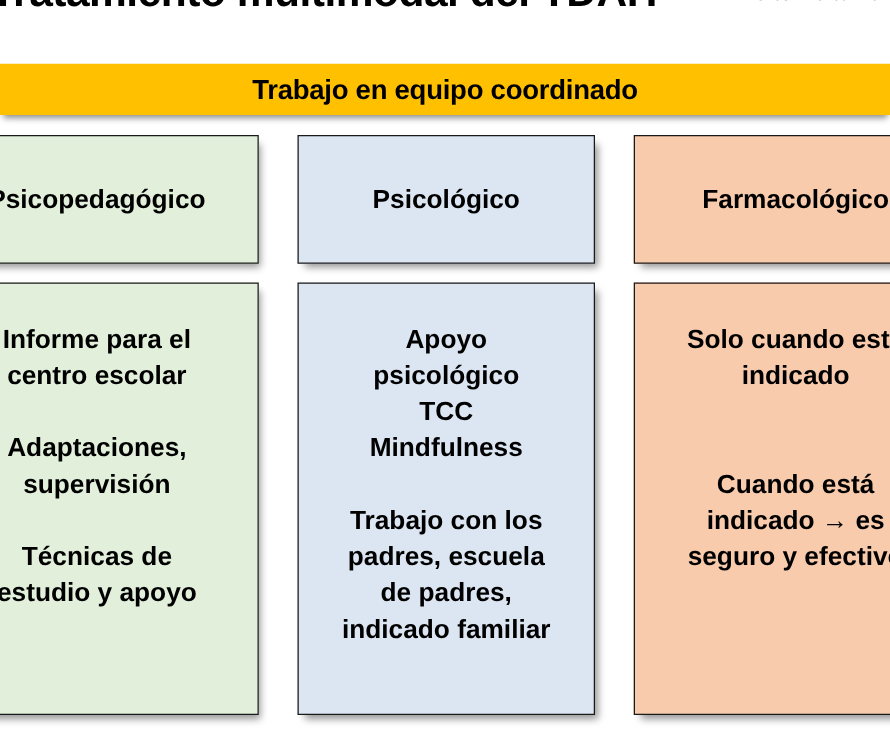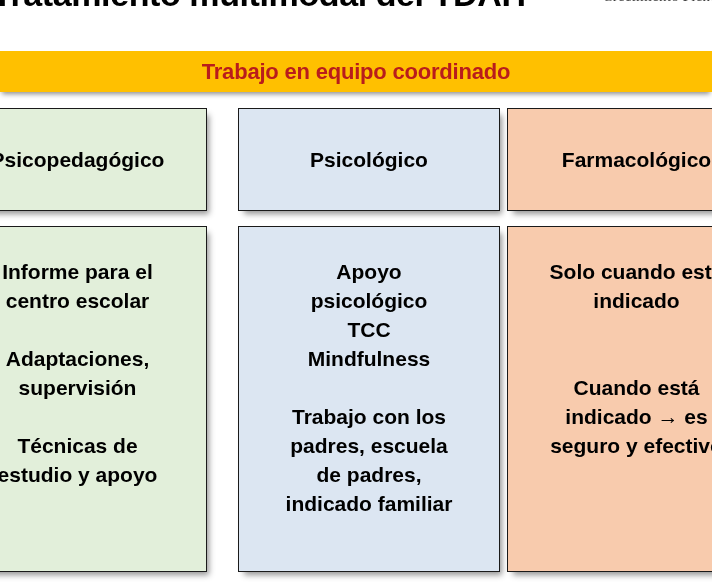--- a/index.html
+++ b/index.html
@@ -63,21 +63,21 @@
     height: 41px;
     background: #ffc000;
     display: flex;
     align-items: center;
     justify-content: center;
     box-shadow: 0 4px 5px -2px rgba(0,0,0,0.45);
   }
   #team-banner-label {
     font-size: 22px;
     font-weight: bold;
-    color: #b91c1c;
+    color: #000000;
     letter-spacing: -0.2px;
     white-space: nowrap;
     text-align: right;
   }
 
   
   .col {
     position: absolute;
   }
   .col-left   { left: -52px; width: 259px; }
@@ -118,21 +118,21 @@
     padding-top: 30px;
     font-size: 21px;
     font-weight: bold;
     line-height: 29px;
     color: #000000;
     text-align: center;
     white-space: pre-line;
   }
 
   .col-left   .card { width: 259px; }
-  .col-middle .card { width: 262px; }
+  .col-middle .card { width: 238px; }
   .col-right  .card { width: 259px; }
 
   
   .fill-green  { background: #e2efda; }
   .fill-blue   { background: #dce6f2; }
   .fill-orange { background: #f8cbad; }
 </style>
 </head>
 <body>
 

